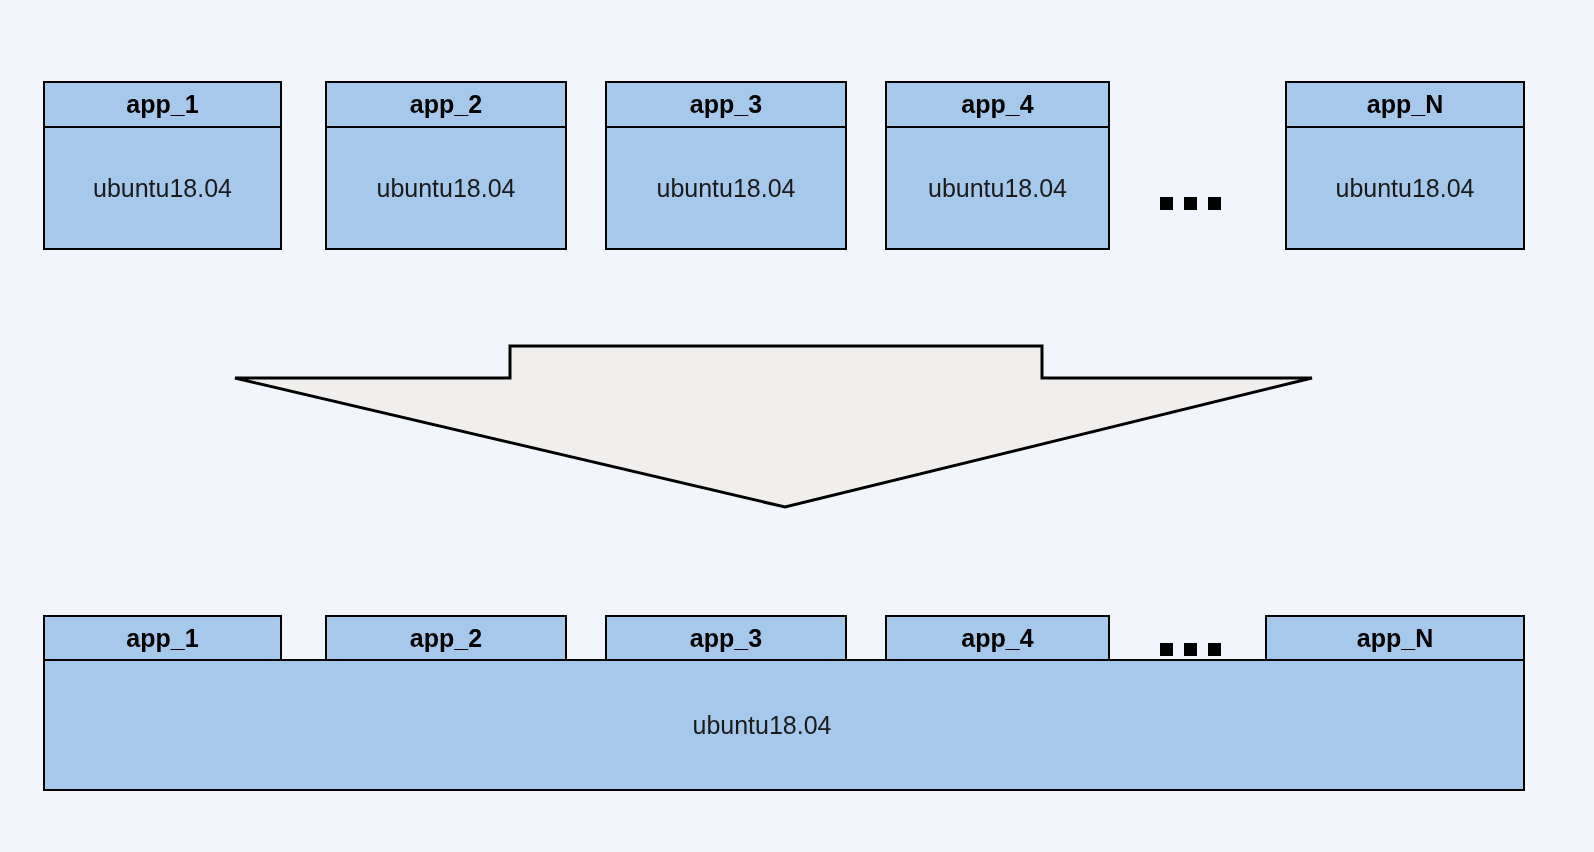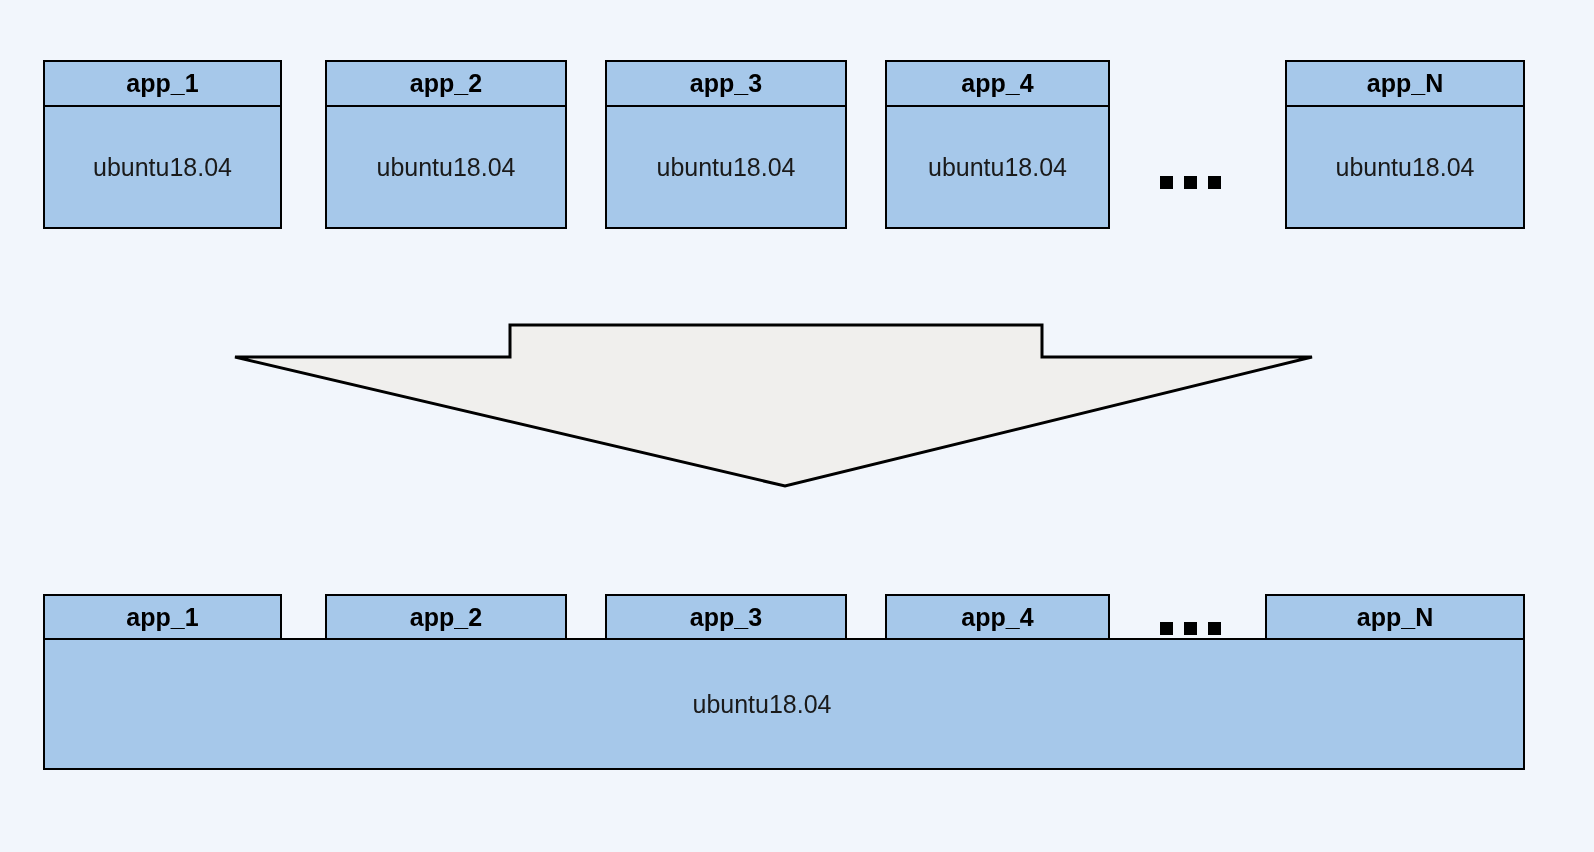--- a/index.html
+++ b/index.html
@@ -11,20 +11,21 @@
     width: 1594px;
     height: 852px;
     background: #f2f6fc;
     font-family: "Liberation Sans", sans-serif;
     overflow: hidden;
   }
   #canvas {
     position: relative;
     width: 1594px;
     height: 608px;
+    margin-top: 21px;
   }
 
   
   .abs { position: absolute; box-sizing: border-box; }
 
   
   .vm-box {
     border: 2px solid #000000;
     background: #a6c8ea;
     display: flex;

